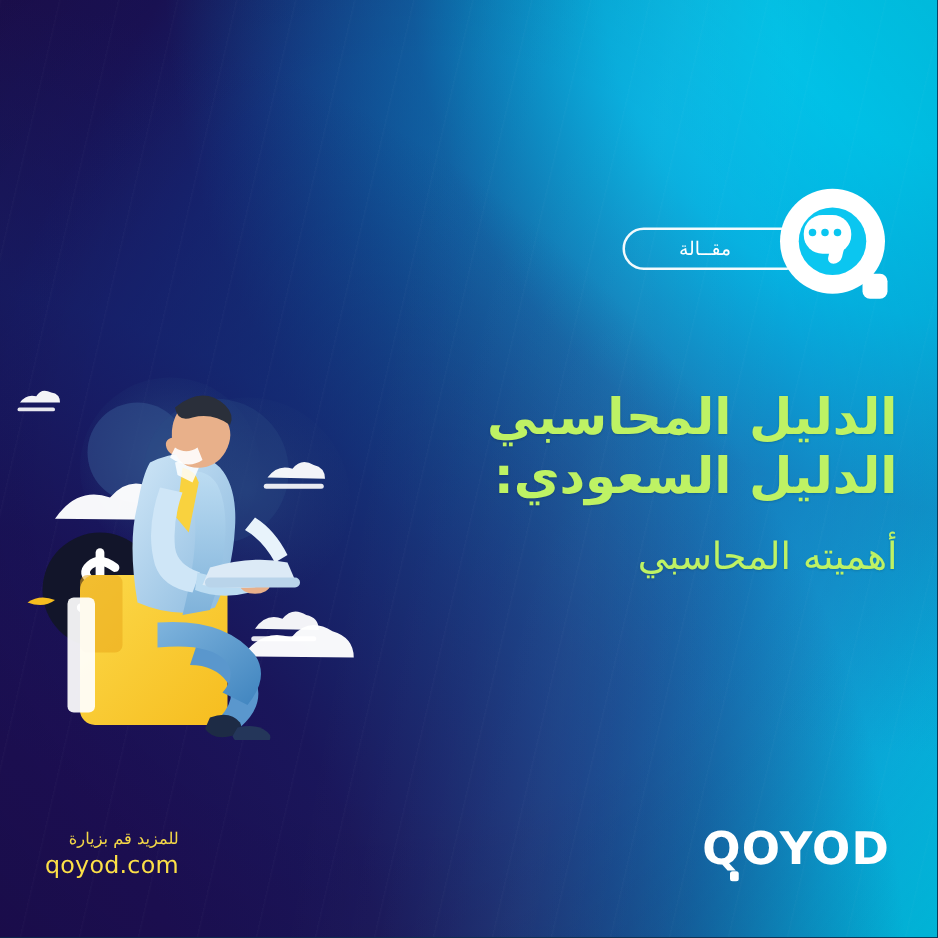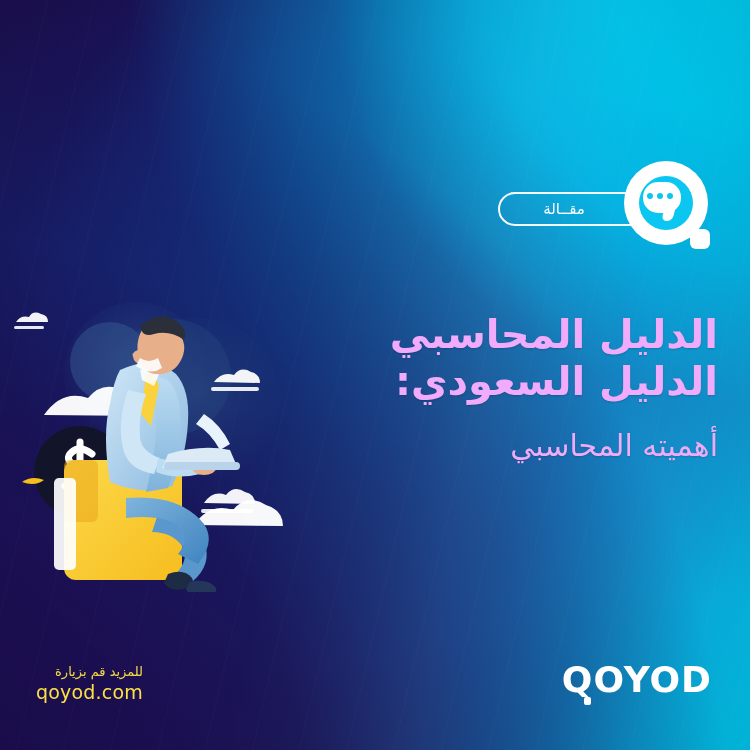--- a/index.html
+++ b/index.html
@@ -34,21 +34,21 @@
     position:absolute;inset:0;opacity:.10;
     background:repeating-linear-gradient(103deg, rgba(255,255,255,.22) 0px, rgba(255,255,255,0) 2px, rgba(255,255,255,0) 46px);
   }
   .bg-vig{
     position:absolute;inset:0;
     background:radial-gradient(ellipse at 48% 46%, rgba(0,0,0,0) 52%, rgba(0,0,0,.13) 100%);
   }
 
   
   .badge-row{
-    position:absolute;right:34px;top:157px;height:104px;
+    position:absolute;right:34px;top:147px;height:104px;
     display:flex;align-items:center;justify-content:flex-end;
   }
   .badge-pill{
     height:34px;min-width:148px;border:2px solid rgba(255,255,255,.95);
     border-radius:18px;display:flex;align-items:center;justify-content:center;
     padding:0 34px 0 18px;margin-right:-26px;
     color:#fff;font-size:15px;letter-spacing:.5px;direction:rtl;
     font-family:"DejaVu Sans","Liberation Sans",sans-serif;
   }
   .logo-mark{position:relative;width:96px;height:100px;flex:0 0 auto;}
@@ -71,21 +71,21 @@
   }
   .logo-dots{position:absolute;left:27px;top:34px;display:flex;gap:4px;}
   .logo-dots i{width:6px;height:6px;border-radius:50%;background:#0bc6f0;display:block;}
   .logo-sq{
     position:absolute;left:70px;top:70px;width:20px;height:20px;border-radius:6px;background:#fff;
   }
 
   
   .copy{
     position:absolute;right:32px;top:312px;width:420px;
-    direction:rtl;text-align:right;color:#f0abfc;
+    direction:rtl;text-align:right;color:#bef264;
   }
   .h-line{
     font-weight:bold;font-size:40px;line-height:1.13;letter-spacing:-.3px;
     text-shadow:0 1px 2px rgba(0,0,0,.16);white-space:nowrap;
   }
   .h-line.l2{margin-top:2px;}
   .sub-line{
     font-weight:normal;font-size:30px;line-height:1.2;margin-top:0;
     white-space:nowrap;text-shadow:0 1px 2px rgba(0,0,0,.14);
   }

